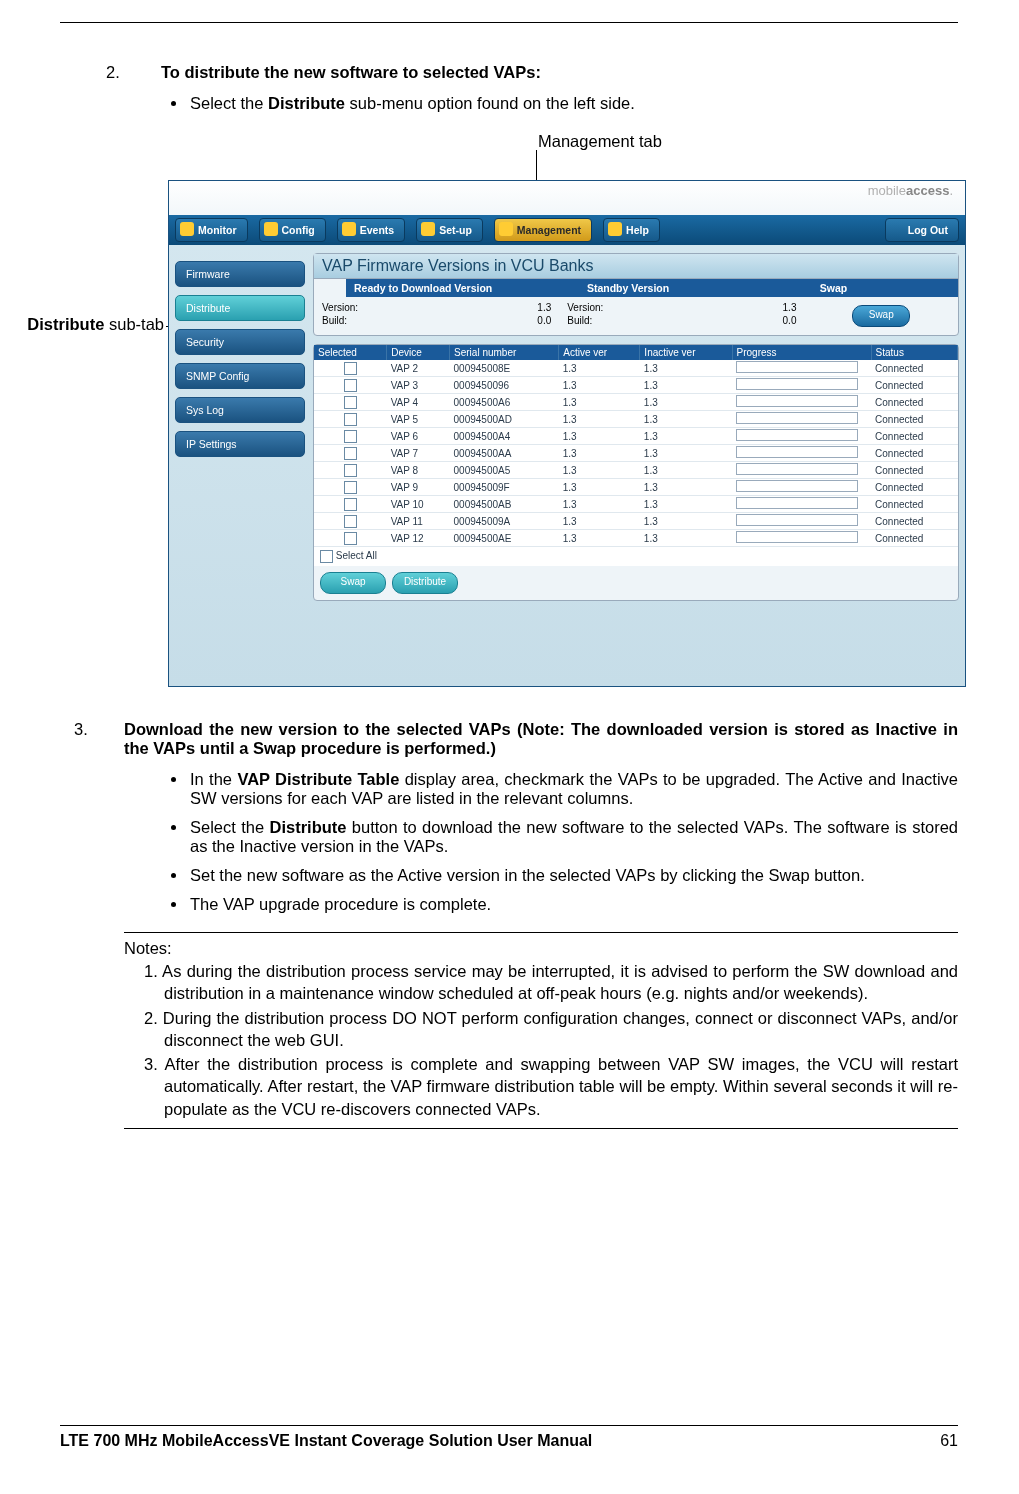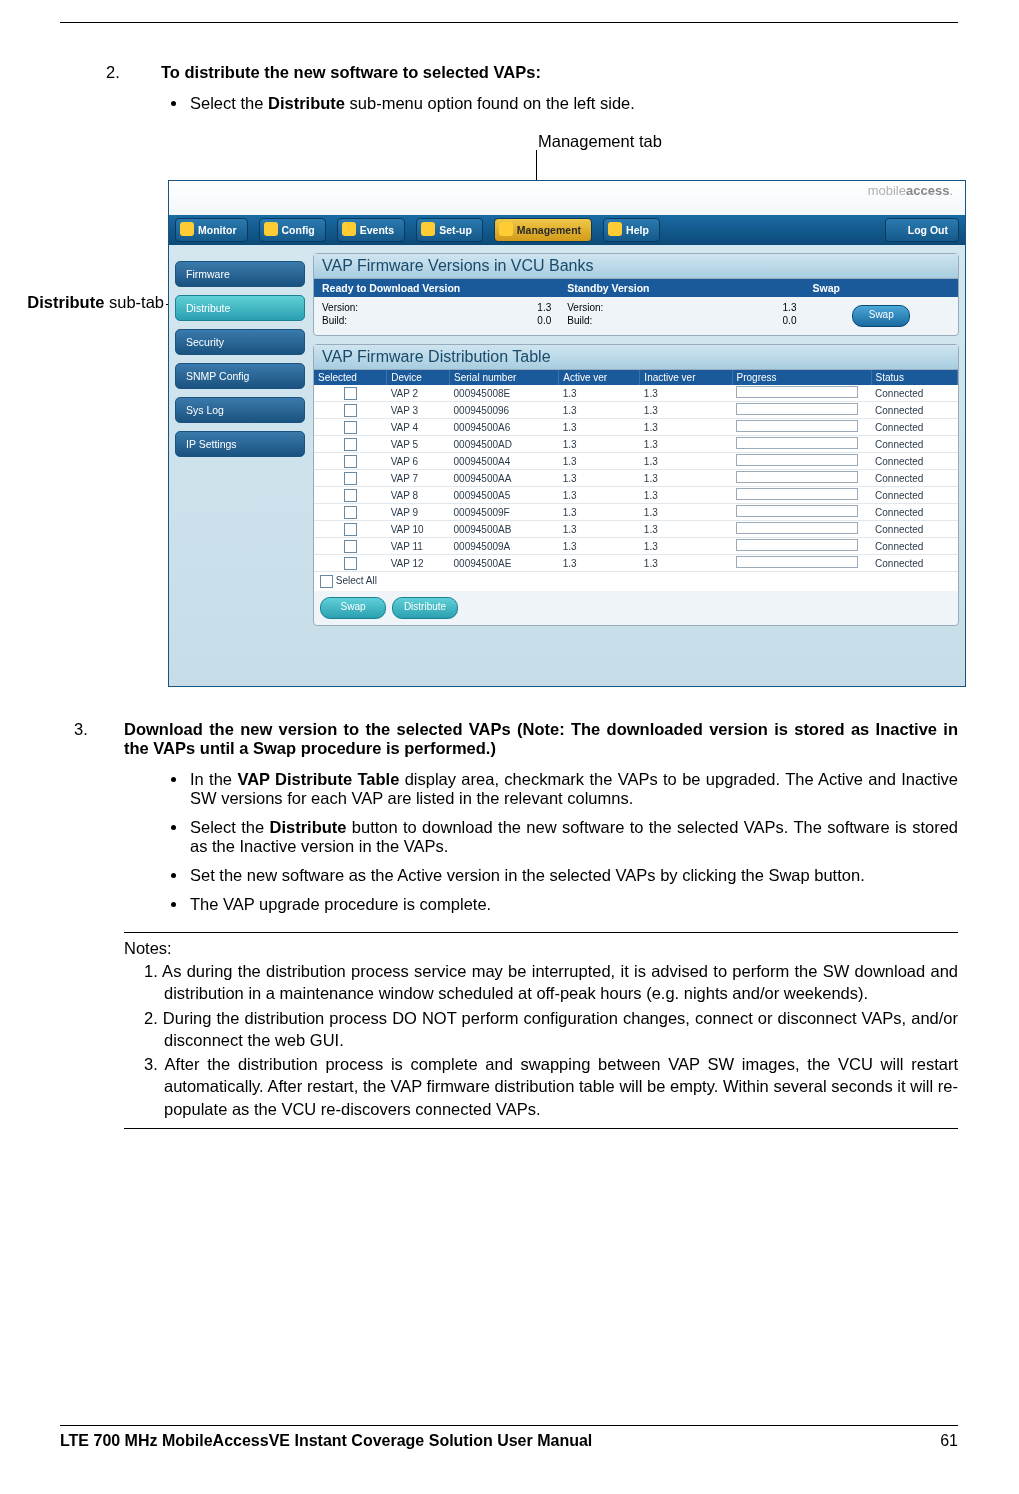--- a/index.html
+++ b/index.html
@@ -39,21 +39,21 @@
     position: absolute;
     left: -2px;
     top: 18px;
     width: 1px;
     height: 58px;
     background: #000;
   }
   .callout-left {
     position: absolute;
     left: -56px;
-    top: 292px;
+    top: 314px;
     width: 160px;
     text-align: right;
     font-size: 16.5px;
     line-height: 1.25;
   }
   .callout-left .leader {
     position: absolute;
     right: -40px;
     top: 12px;
     width: 38px;
@@ -147,21 +147,21 @@
     border-radius: 4px;
     margin-bottom: 8px;
   }
   .shot .panel-title {
     background: linear-gradient(#cfe5f0, #a8cde0);
     font-size: 16px;
     color: #1a4a6a;
     padding: 3px 8px;
     border-bottom: 1px solid #9ab;
   }
-  .shot .ver-row { display: flex; }
+  .shot .ver-row { display: flex; padding-left: 32px; }
   .shot .ver-head {
     flex: 1;
     background: #1a5a9a;
     color: #fff;
     font-size: 10.5px;
     padding: 3px 8px;
     font-weight: bold;
   }
   .shot .ver-head.swap { flex: 0.6; }
   .shot .ver-body {
@@ -356,21 +356,20 @@
                 <span>0.0</span>
               </div>
           </div>
           <div class="ver-col" style="flex:0.6;">
             <div class="swap-btn">Swap</div>
           </div>
         </div>
       </div>
 
       <div class="panel dist-panel">
-        <div class="panel-title">VAP Firmware Distribution Table</div>
         <table class="table">
           <thead>
               <tr id="dist-head">
                 <th>Selected</th>
                 <th>Device</th>
                 <th>Serial number</th>
                 <th>Active ver</th>
                 <th>Inactive ver</th>
                 <th style="width: 130px;">Progress</th>
                 <th>Status</th>

